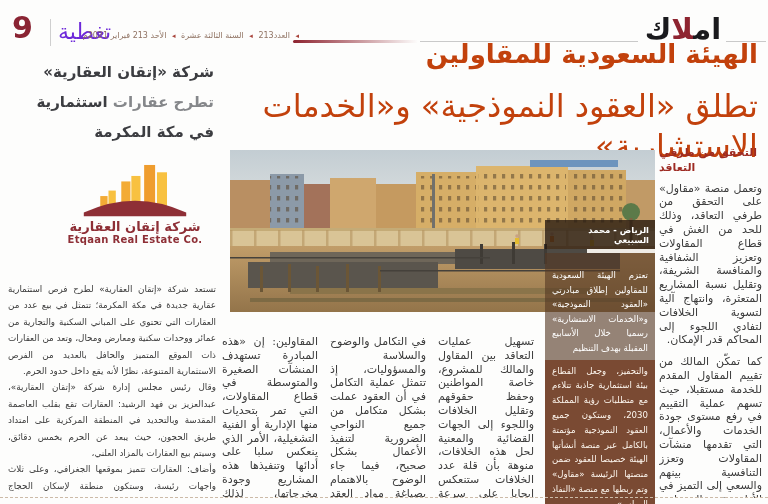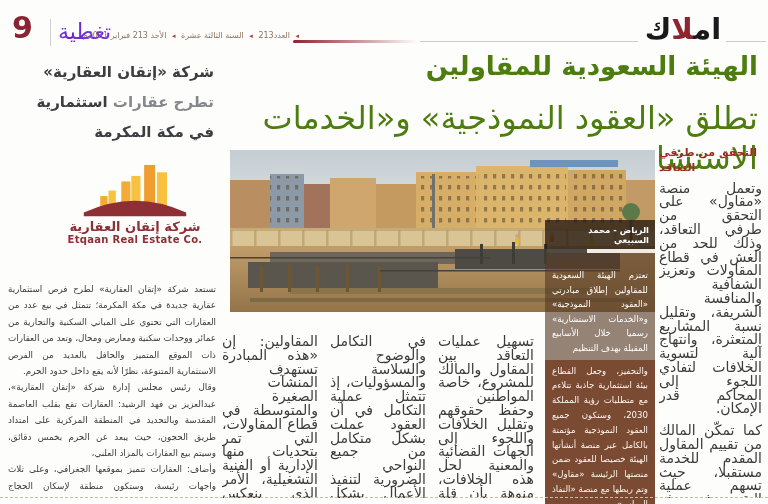--- a/index.html
+++ b/index.html
@@ -16,35 +16,35 @@
   .issue-info { position:absolute; left:112px; top:31px; width:190px; font-size:8px; color:#8f7262; text-align:left; direction:rtl; white-space:nowrap; }
   .issue-info .sep { color:#a8433a; font-size:7px; padding:0 3px; }
   .red-taper { position:absolute; left:293px; top:40px; width:125px; height:3px; border-radius:2px;
     background:linear-gradient(to right, #8e2430, rgba(142,36,48,0)); }
   .hairline { position:absolute; top:41px; height:1px; background:#c9c9c9; }
   .hairline.mid { left:420px; width:218px; }
   .hairline.right { left:726px; width:40px; }
   .masthead { position:absolute; left:638px; top:12px; width:90px; font-size:29px; font-weight:bold; color:#1a1a1d; text-align:center; }
   .masthead .accent { color:#8e2430; }
   
-  .main-headline { position:absolute; right:10px; top:50px; width:555px; text-align:right; color:#4d7c0f; }
+  .main-headline { position:absolute; right:10px; top:38px; width:555px; text-align:right; color:#c2410c; }
   .main-headline .l1 { font-size:26px; font-weight:bold; line-height:1.25; }
   .main-headline .l2 { font-size:32px; font-weight:normal; line-height:1.25; margin-top:15px; }
   .photo { position:absolute; left:230px; top:150px; width:425px; height:162px; overflow:hidden; background:#cdd3d6; }
   .photo svg { display:block; width:100%; height:100%; }
   
   .overlay-col { position:absolute; left:545px; top:220px; width:110px; }
   .byline { background:rgba(40,26,16,0.80); color:#fff; font-size:8.5px; font-weight:bold; padding:5px 6px 4px; text-align:right; }
   .byline-rule { height:4px; width:68px; background:#efece6; margin:0 0 0 auto; }
   .lead1 { background:rgba(86,56,36,0.62); color:#fff; font-size:8.6px; line-height:14.6px; padding:15px 7px 4px; text-align:justify; }
   .lead2 { background:#7a4a33; color:#fdf6ee; font-size:8.6px; line-height:14.8px; padding:4px 7px 8px; text-align:justify; }
   
   .right-col { position:absolute; left:659px; top:146px; width:103px; height:352px; overflow:hidden; }
   .red-head { color:#9e2b23; font-weight:bold; font-size:11px; line-height:1.35; text-align:left; margin-bottom:6px; }
-  .right-col p, .bodycol p { font-size:14px; line-height:13.8px; text-align:justify; color:#3b3b3b; margin-bottom:8px; }
+  .right-col p, .bodycol p { font-size:11px; line-height:13.8px; text-align:justify; color:#3b3b3b; margin-bottom:8px; }
   .right-col .red-head.second { margin-top:2px; }
   
   .bodycol { position:absolute; top:335px; width:96px; height:163px; overflow:hidden; }
   .bodycol.c3 { left:438px; }
   .bodycol.c2 { left:330px; }
   .bodycol.c1 { left:222px; }
   .bodycol .red-head.inline { text-align:right; font-size:10.5px; margin:2px 0 3px; }
   
   .side-headline { position:absolute; left:0; top:57px; width:216px; text-align:right; padding-right:2px;
     font-weight:bold; color:#3c3d41; font-size:15px; line-height:30px; }

